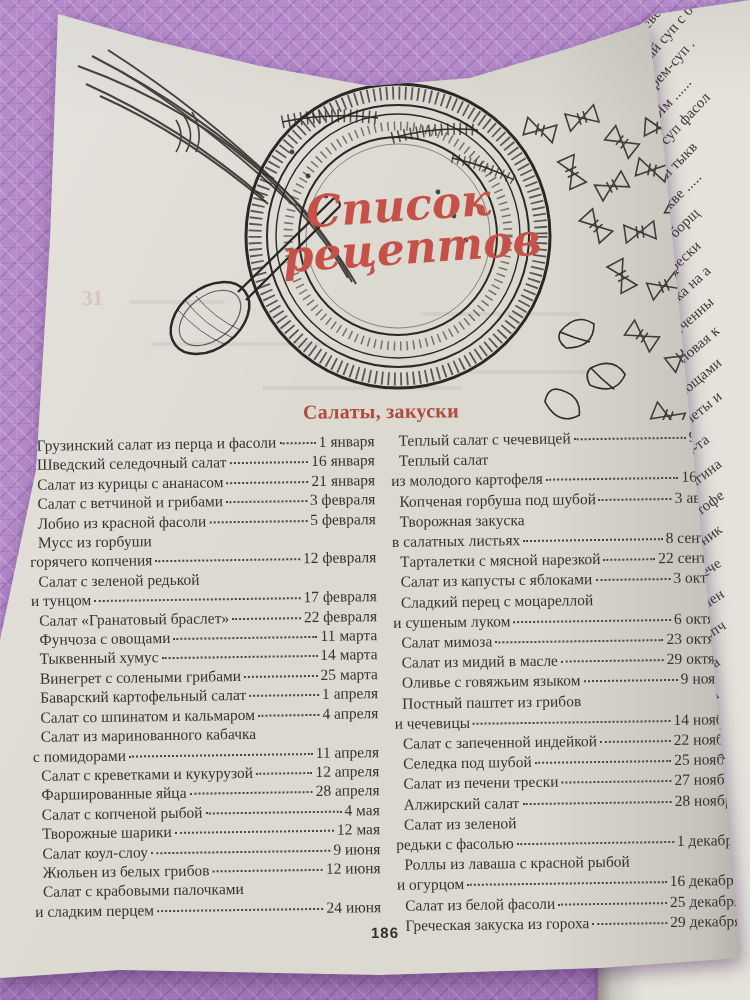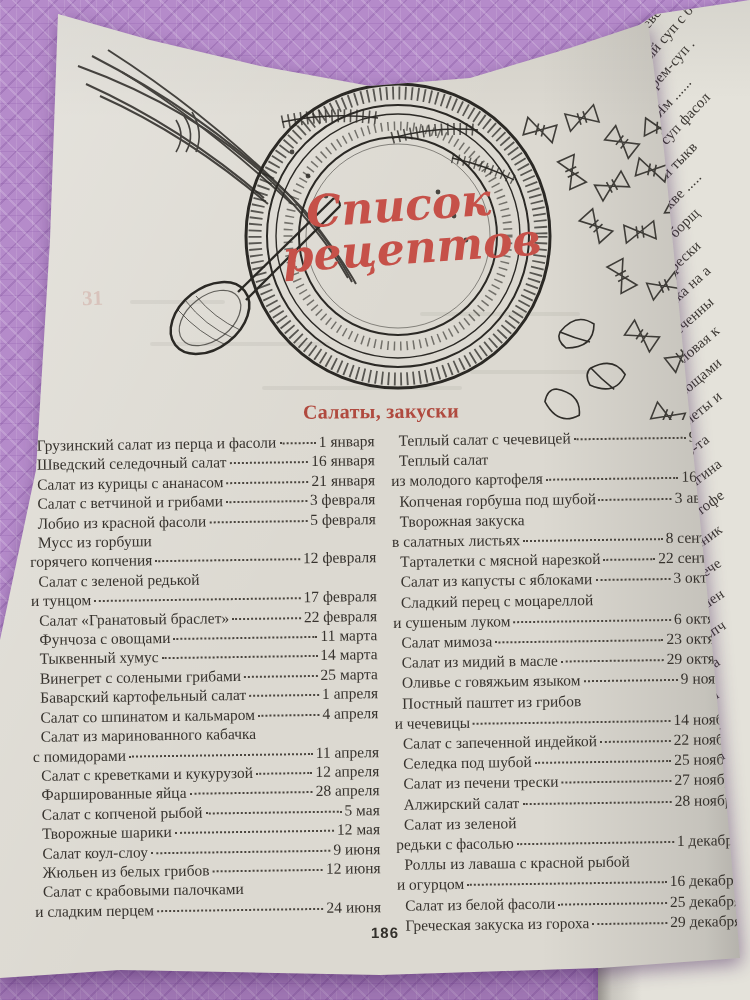--- a/index.html
+++ b/index.html
@@ -351,21 +351,21 @@
             <div class="row">
               <span class="nm">Фаршированные яйца</span>
               <span class="dots"></span>
               <span class="dt">28 апреля</span>
             </div>
           </div>
           <div class="entry">
             <div class="row">
               <span class="nm">Салат с копченой рыбой</span>
               <span class="dots"></span>
-              <span class="dt">5 мая</span>
+              <span class="dt">4 мая</span>
             </div>
           </div>
           <div class="entry">
             <div class="row">
               <span class="nm">Творожные шарики</span>
               <span class="dots"></span>
               <span class="dt">12 мая</span>
             </div>
           </div>
           <div class="entry">

